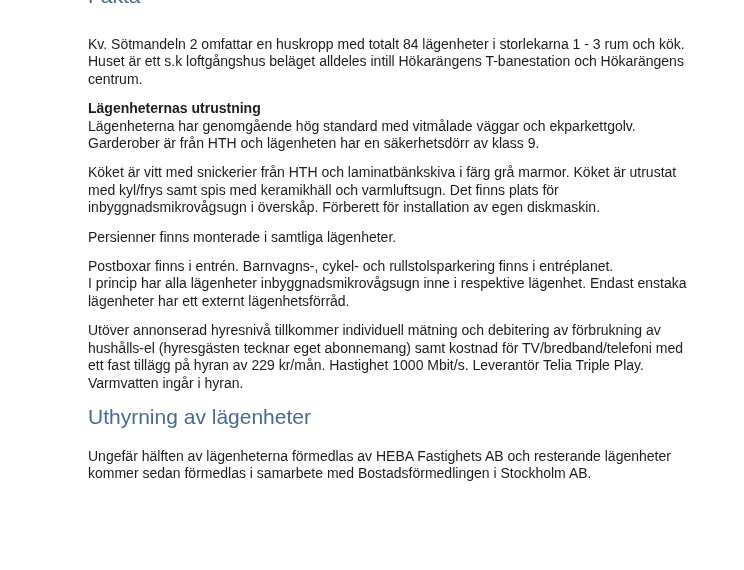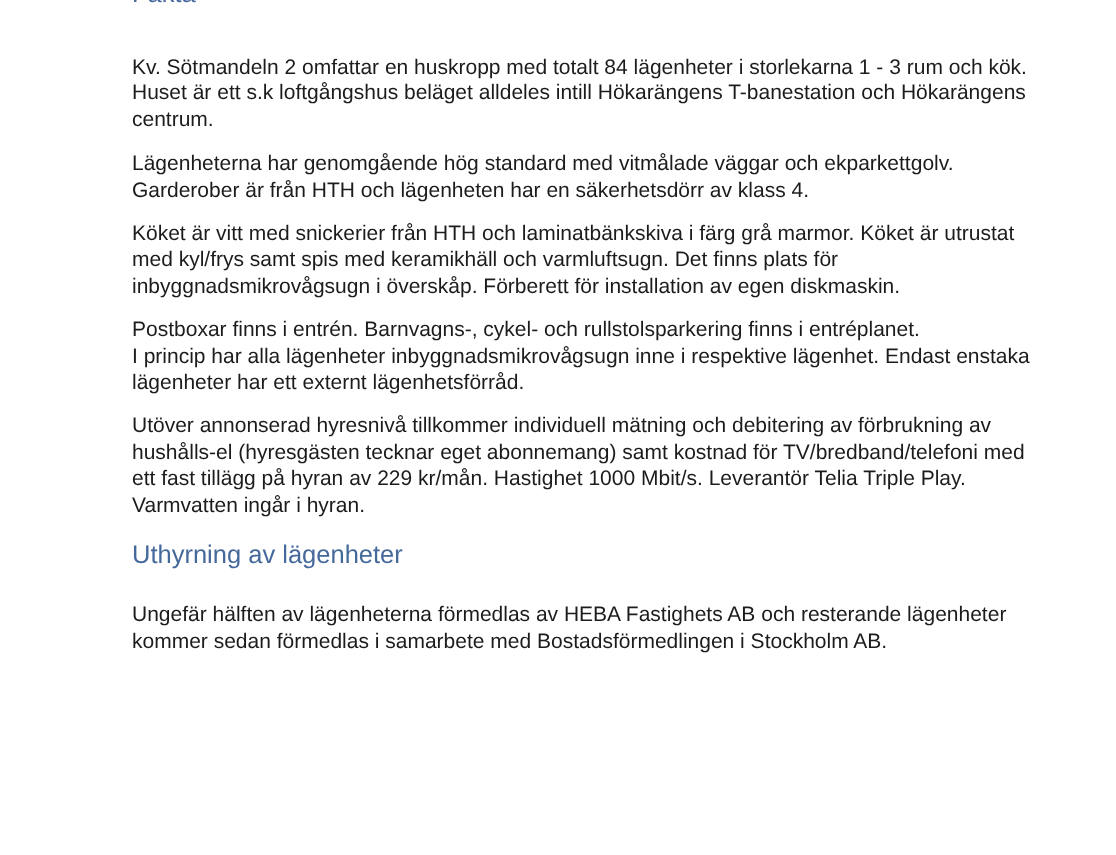--- a/index.html
+++ b/index.html
@@ -21,21 +21,21 @@
     padding-left: 88px;
     padding-right: 36px;
     overflow: hidden;
     background: #ffffff;
   }
   .doc-body {
     width: 625px;
   }
   .h-section {
     font-family: "Liberation Sans", sans-serif;
-    font-size: 17px;
+    font-size: 21px;
     font-weight: 400;
     color: #46699c;
     line-height: 26px;
     margin: 0;
   }
   .h-section.clipped-top {
     margin-top: -17px;
     margin-bottom: 27px;
   }
   .h-section.mid {
@@ -59,28 +59,30 @@
 
 <div class="page">
   <div class="doc-body">
 
     <h1 class="h-section clipped-top">Fakta</h1>
 
     <p class="para">Kv. Sötmandeln 2 omfattar en huskropp med totalt 84 lägenheter i storlekarna 1 - 3 rum och kök.
 Huset är ett s.k loftgångshus beläget alldeles intill Hökarängens T-banestation och Hökarängens
 centrum.</p>
 
+    <h2 class="subhead">Lägenheternas utrustning</h2>
     <p class="para">Lägenheterna har genomgående hög standard med vitmålade väggar och ekparkettgolv.
-Garderober är från HTH och lägenheten har en säkerhetsdörr av klass 4.</p>
+Garderober är från HTH och lägenheten har en säkerhetsdörr av klass 9.</p>
 
 
     <p class="para">Köket är vitt med snickerier från HTH och laminatbänkskiva i färg grå marmor. Köket är utrustat
 med kyl/frys samt spis med keramikhäll och varmluftsugn. Det finns plats för
 inbyggnadsmikrovågsugn i överskåp. Förberett för installation av egen diskmaskin.</p>
 
+    <p class="para">Persienner finns monterade i samtliga lägenheter.</p>
 
     <p class="para">Postboxar finns i entrén. Barnvagns-, cykel- och rullstolsparkering finns i entréplanet.
 I princip har alla lägenheter inbyggnadsmikrovågsugn inne i respektive lägenhet. Endast enstaka
 lägenheter har ett externt lägenhetsförråd.</p>
 
     <p class="para">Utöver annonserad hyresnivå tillkommer individuell mätning och debitering av förbrukning av
 hushålls-el (hyresgästen tecknar eget abonnemang) samt kostnad för TV/bredband/telefoni med
 ett fast tillägg på hyran av 229 kr/mån. Hastighet 1000 Mbit/s. Leverantör Telia Triple Play.
 Varmvatten ingår i hyran.</p>
 

